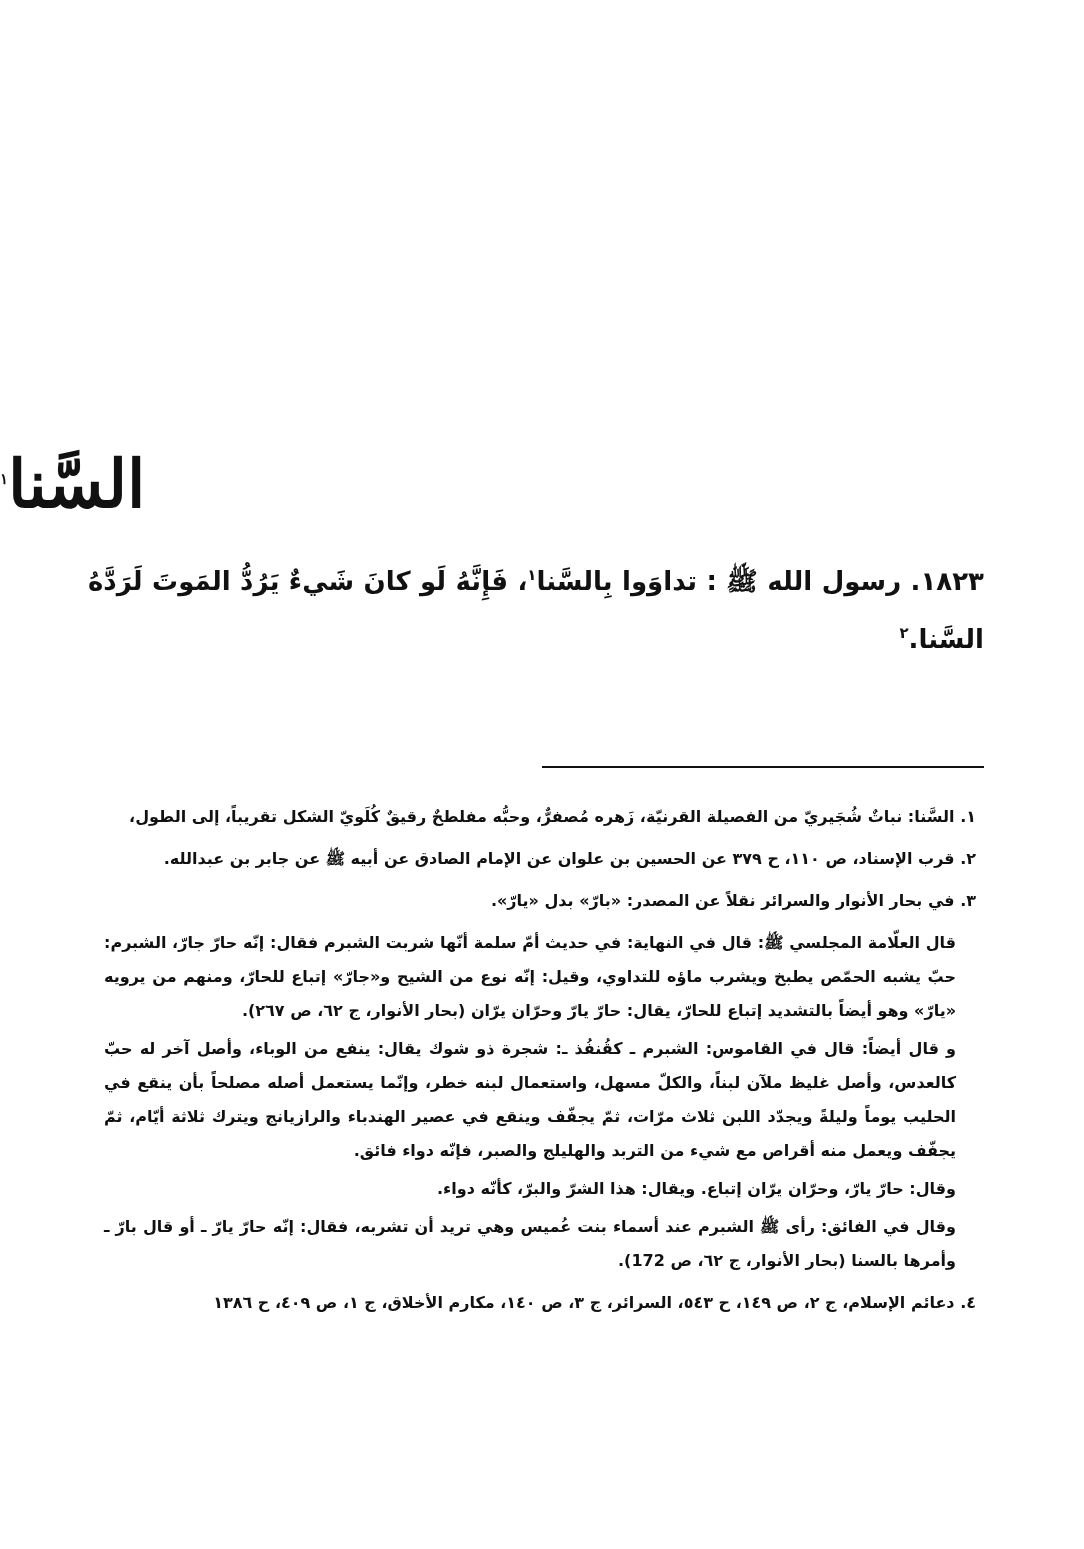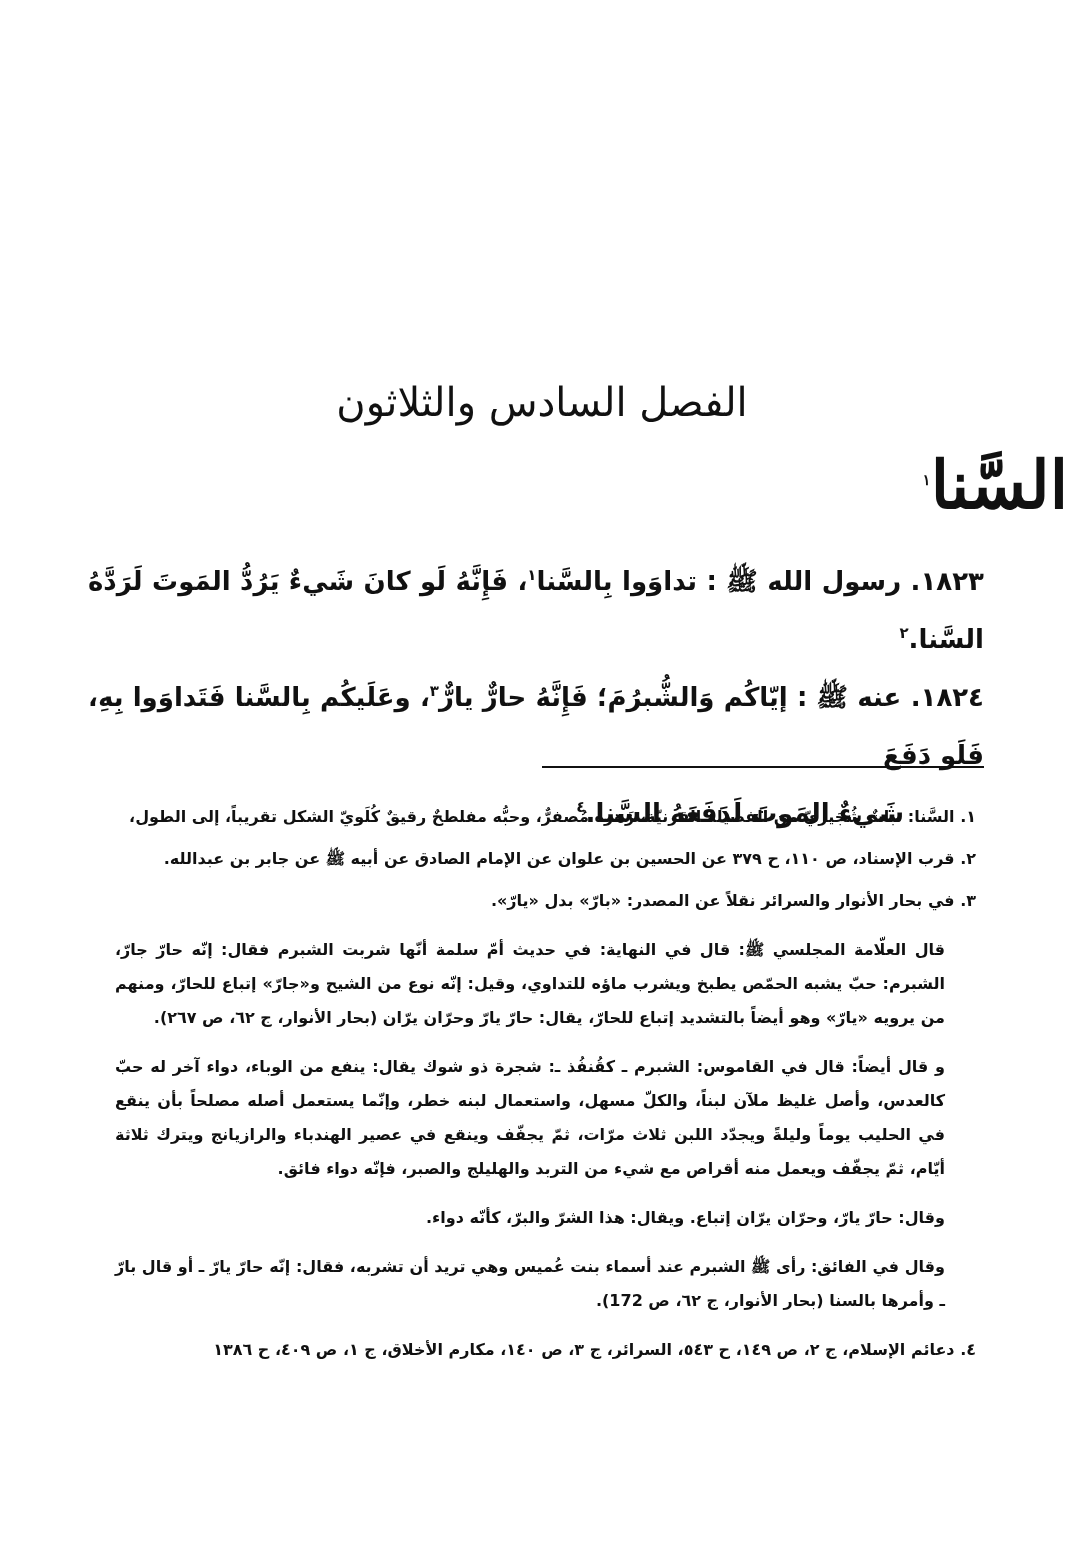--- a/index.html
+++ b/index.html
@@ -27,23 +27,23 @@
       left: 0; right: 0;
       text-align: center;
       font-family: "DejaVu Serif", serif;
       font-size: 40px;
       line-height: 60px;
       font-weight: normal;
     }
     .chapter-title {
       position: absolute;
       top: 440px;
-      left: 0; right: 16px;
-      text-align: right;
-      font-family: Liberation Sans, sans-serif;
+      left: 0; right: 8px;
+      text-align: left;
+      font-family: Liberation Serif, serif;
       font-size: 66px;
       line-height: 90px;
       font-weight: bold;
     }
     .hadith-block {
       position: absolute;
       top: 552px;
       left: 88px;
       right: 100px;
       font-family: "DejaVu Sans", sans-serif;
@@ -87,46 +87,40 @@
     .fn {
       margin: 8px;
       text-align: justify;
       text-align-last: right;
     }
     .fn .cont {
       display: block;
       padding-right: 24px;
     }
     .fn-sub {
-      margin: 15px;
+      margin: 4px;
       padding-right: 24px;
       text-align: justify;
       text-align-last: right;
     }
   </style>
 </head>
 <body>
 
 <div class="page">
 
-  <div class="chapter-label">الفصل السادس والثلاثون</div>
 
   <div class="chapter-title">
     <span>السَّنا</span><sup>١</sup>
   </div>
 
   <div class="hadith-block">
     <p class="hadith">
       <span class="num">١٨٢٣.</span>
       <span>رسول الله ﷺ : تداوَوا بِالسَّنا</span><sup>١</sup><span>، فَإِنَّهُ لَو كانَ شَيءٌ يَرُدُّ المَوتَ لَرَدَّهُ السَّنا.</span><sup>٢</sup>
-    </p>
-    <p class="hadith">
-      <span class="num">١٨٢٤.</span>
-      <span>عنه ﷺ : إيّاكُم وَالشُّبرُمَ؛ فَإِنَّهُ حارٌّ يارٌّ</span><sup>٣</sup><span>، وعَلَيكُم بِالسَّنا فَتَداوَوا بِهِ، فَلَو دَفَعَ</span>
-      <span class="second-line"><span>شَيءٌ المَوتَ لَدَفَعَهُ السَّنا.</span><sup>٤</sup></span>
     </p>
   </div>
 
   <div class="sep"></div>
 
   <div class="footnotes">
     <p class="fn">
       <span>١.</span>
       <span>السَّنا: نباتٌ شُجَيريّ من الفصيلة القرنيّة، زَهره مُصفرٌّ، وحبُّه مفلطحٌ رقيقٌ كُلَويّ الشكل تقريباً، إلى الطول،</span>
     </p>
@@ -137,21 +131,21 @@
     <p class="fn">
       <span>٣.</span>
       <span>في بحار الأنوار والسرائر نقلاً عن المصدر: «بارّ» بدل «يارّ».</span>
     </p>
     <p class="fn-sub">
       <span>قال العلّامة المجلسي ﷺ: قال في النهاية: في حديث أمّ سلمة أنّها شربت الشبرم فقال: إنّه حارّ جارّ، الشبرم:</span>
       <span>حبّ يشبه الحمّص يطبخ ويشرب ماؤه للتداوي، وقيل: إنّه نوع من الشيح و«جارّ» إتباع للحارّ، ومنهم من</span>
       <span>يرويه «يارّ» وهو أيضاً بالتشديد إتباع للحارّ، يقال: حارّ يارّ وحرّان يرّان (بحار الأنوار، ج ٦٢، ص ٢٦٧).</span>
     </p>
     <p class="fn-sub">
-      <span>و قال أيضاً: قال في القاموس: الشبرم ـ كقُنفُذ ـ: شجرة ذو شوك يقال: ينفع من الوباء، دواء آخر له حبّ</span>
+      <span>و قال أيضاً: قال في القاموس: الشبرم ـ كقُنفُذ ـ: شجرة ذو شوك يقال: ينفع من الوباء، وأصل آخر له حبّ</span>
       <span>كالعدس، وأصل غليظ ملآن لبناً، والكلّ مسهل، واستعمال لبنه خطر، وإنّما يستعمل أصله مصلحاً بأن ينقع في</span>
       <span>الحليب يوماً وليلةً ويجدّد اللبن ثلاث مرّات، ثمّ يجفّف وينقع في عصير الهندباء والرازيانج ويترك ثلاثة أيّام،</span>
       <span>ثمّ يجفّف ويعمل منه أقراص مع شيء من التربد والهليلج والصبر، فإنّه دواء فائق.</span>
     </p>
     <p class="fn-sub">
       <span>وقال: حارّ يارّ، وحرّان يرّان إتباع. ويقال: هذا الشرّ والبرّ، كأنّه دواء.</span>
     </p>
     <p class="fn-sub">
       <span>وقال في الفائق: رأى ﷺ الشبرم عند أسماء بنت عُميس وهي تريد أن تشربه، فقال: إنّه حارّ يارّ ـ أو قال بارّ ـ</span>
       <span>وأمرها بالسنا (بحار الأنوار، ج ٦٢، ص 172).</span>

